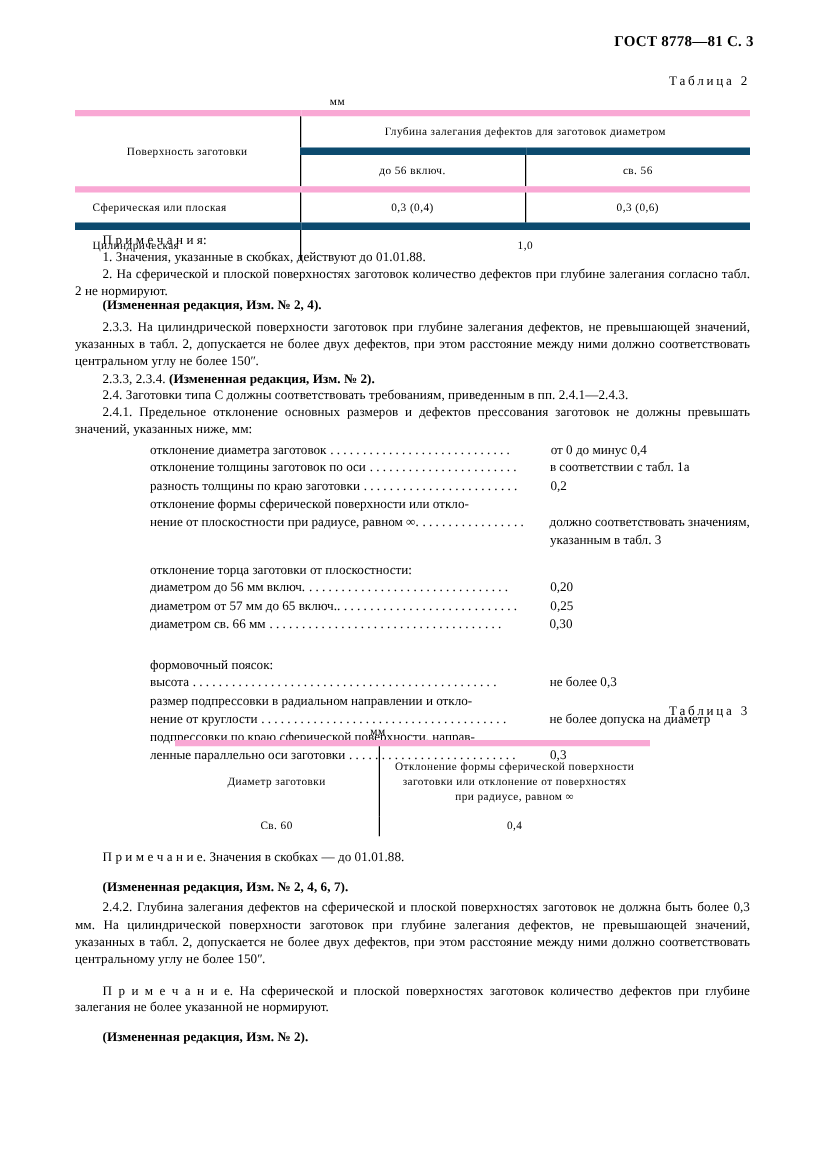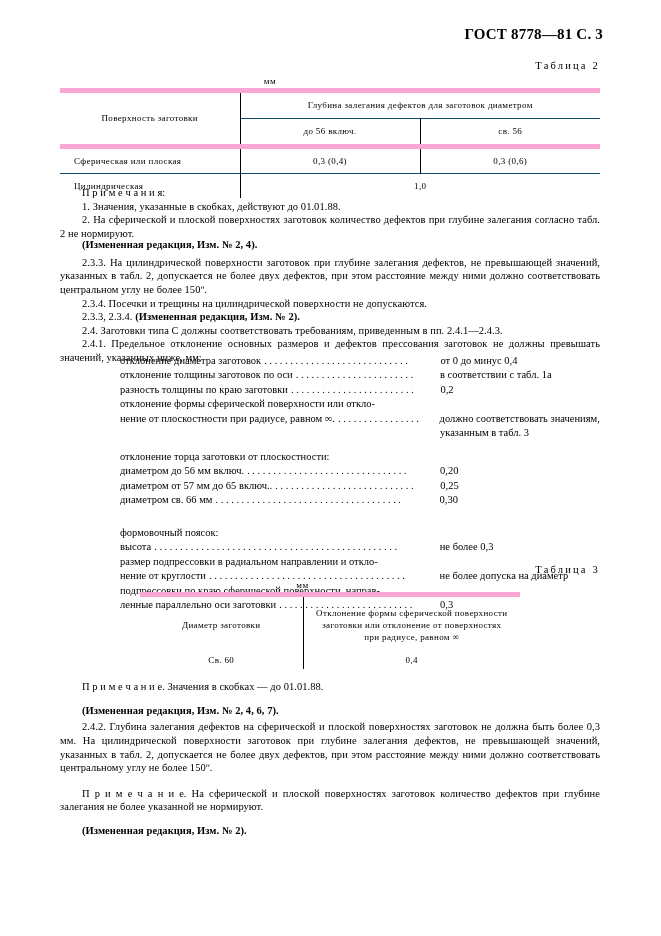--- a/index.html
+++ b/index.html
@@ -23,21 +23,21 @@
     box-sizing: border-box;
   }
 
   
   .doc-header {
     position: absolute;
     top: 26px;
     left: 60px;
     right: 58px;
     text-align: right;
-    font-size: 15px;
+    font-size: 12px;
     font-weight: bold;
     letter-spacing: 0.2px;
   }
 
   .table-caption {
     text-align: right;
     font-size: 10.5px;
     letter-spacing: 2.2px;
     margin: 0;
   }
@@ -55,21 +55,21 @@
     table-layout: fixed;
   }
   table.gost td {
     vertical-align: middle;
     padding: 2px 4px;
     font-size: 9px;
     letter-spacing: 0.35px;
     line-height: 1.35;
   }
   .rule-top    { border-top: 5px solid #f9a8d4; }
-  .rule-thin   { border-top: 1px solid #0c4a6e; }
+  .rule-thin   { border-top: 6px solid #0c4a6e; }
   .rule-bottom { border-bottom: 2px solid #000; }
   .vline-r     { border-right: 1.4px solid #000; }
   .ctr { text-align: center; }
   .lft { text-align: left; }
 
   .cell-big { font-size: 11px; letter-spacing: 0.1px; }
 
   
   .para {
     font-size: 10.5px;
@@ -148,21 +148,20 @@
 
   <div style="position:absolute; top:186px; left:60px; width:540px;">
     <p class="para noindent left" style="text-indent:22px;">П р и м е ч а н и я:</p>
     <p class="para">1.  Значения, указанные в скобках, действуют до 01.01.88.</p>
     <p class="para">2.  На сферической и плоской поверхностях заготовок количество дефектов при глубине залегания согласно табл. 2 не нормируют.</p>
   </div>
 
   <div style="position:absolute; top:238px; left:60px; width:540px;">
     <p class="para b" style="margin-top:0;font-family:Liberation Serif, serif;">(Измененная редакция, Изм. № 2, 4).</p>
     <p class="para" style="margin-top:4px;">2.3.3.  На цилиндрической поверхности заготовок при глубине залегания дефектов, не превышающей значений, указанных в табл. 2, допускается не более двух дефектов, при этом расстояние между ними должно соответствовать центральном углу не более 150ʺ.</p>
-    <p class="para left">2.3.4.  Посечки и трещины на цилиндрической поверхности не допускаются.</p>
     <p class="para left"><span>2.3.3, 2.3.4.  </span><span class="b">(Измененная редакция, Изм. № 2).</span></p>
     <p class="para left">2.4.  Заготовки типа С должны соответствовать требованиям, приведенным в пп. 2.4.1—2.4.3.</p>
     <p class="para">2.4.1.  Предельное отклонение основных размеров и дефектов прессования заготовок не должны превышать значений, указанных ниже, мм:</p>
   </div>
 
   <div class="deflist" style="position:absolute; top:354px; left:120px; width:480px;" id="spec-list">
       <div class="row">
         <span class="term">отклонение диаметра заготовок</span>
         <span class="dots">............................</span>
         <span class="val" style="margin-left: 27px;">от 0 до минус 0,4</span>

